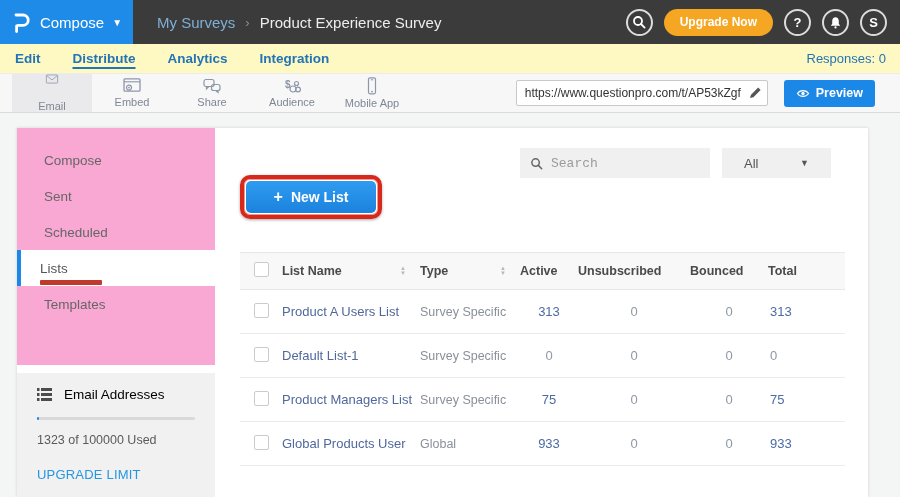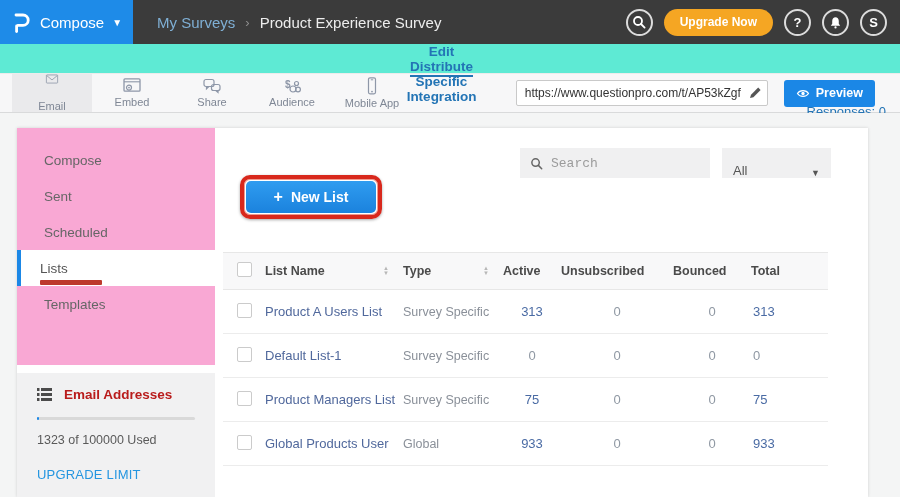--- a/index.html
+++ b/index.html
@@ -14,21 +14,21 @@
   .brand .caret { color:#fff; font-size:10px; margin-top:1px; }
   .crumbs { display:flex; align-items:center; gap:10px; margin-left:24px; font-size:15px; }
   .crumbs .parent { color:#7fafd4; cursor:pointer; }
   .crumbs .sep { color:#8f8f8f; font-size:13px; }
   .crumbs .current { color:#ededed; }
   .hdr-right { margin-left:auto; margin-right:13px; display:flex; align-items:center; gap:11px; }
   .circle-btn { width:27px; height:27px; border-radius:50%; border:2px solid #dcdcdc; background:transparent; color:#fff; display:flex; align-items:center; justify-content:center; font-size:13px; font-weight:bold; cursor:pointer; }
   .upgrade-btn { height:27px; border:none; border-radius:14px; background:#f5a623; color:#fff; font-weight:bold; font-size:12px; padding:0 16px; cursor:pointer; font-family:inherit; }
 
   
-  .nav { height:30px; background:#5eead4; border-bottom:1px solid #ececec; display:flex; align-items:center; padding-left:15px;flex-direction:column; }
+  .nav { height:30px; background:#fef9c3; border-bottom:1px solid #ececec; display:flex; align-items:center; padding-left:15px; }
   .tab { color:#2374b5; font-size:13.5px; font-weight:600; margin-right:32px; cursor:pointer; }
   .tab.active { text-decoration:underline; text-underline-offset:4px; text-decoration-thickness:2px; }
   .responses { margin-left:auto; margin-right:14px; color:#2374b5; font-size:13px; }
 
   
   .toolbar { height:39px; background:#f7f7f8; border-bottom:1px solid #d9dadb; display:flex; align-items:stretch; padding-left:12px; }
   .tool { width:80px; display:flex; flex-direction:column; align-items:center; justify-content:center; gap:2px; cursor:pointer; }
   .tool.active { background:#eaeaec;gap:16px; }
   .tool .tlabel { font-size:11px; color:#7f8795; }
   .tool svg { display:block; }
@@ -44,41 +44,41 @@
 
   
   .side { width:198px; display:flex; flex-direction:column; background:#fff; }
   .menu { height:237px; background:#f9a8d4; padding-top:14px; }
   .mitem { position:relative; height:36px; display:flex; align-items:center; padding-left:23px; font-size:13.5px; color:#666; cursor:pointer; border-left:4px solid transparent; }
   .mitem.active { background:#fff; border-left:4px solid #1b87e6; color:#555; padding-left:19px; }
   .red-underline { position:absolute; left:19px; bottom:1px; width:62px; height:5px; background:#bd3a2d; border-radius:1px; }
   .side-gap { height:8px; background:#fff; }
   .email-box { flex:1; background:#f1f1f2; padding:14px 20px 0 20px; }
   .ebox-head { display:flex; align-items:center; gap:12px; }
-  .ebox-title { font-size:13.5px; font-weight:bold; color:#b91c1c; }
+  .ebox-title { font-size:13.5px; font-weight:normal; color:#000000; }
   .progress { margin-top:15px; width:158px; height:3px; background:#d9d9d9; border-radius:2px; position:relative; }
   .progress .fill { position:absolute; left:0; top:0; height:3px; background:#1b87e6; border-radius:2px; }
   .usage { margin-top:13px; font-size:12.5px; color:#5a5a5a; }
   .upgrade-link { margin-top:20px; font-size:13px; color:#2596e0; cursor:pointer; letter-spacing:.2px; }
 
   
   .main { position:relative; flex:1; background:#fff; }
   .controls { position:absolute; top:20px; right:37px; display:flex; gap:12px; }
   .searchbox { width:190px; height:30px; background:#f0f0f1; display:flex; align-items:center; padding-left:10px; gap:8px; }
   .searchbox input { border:none; background:transparent; outline:none; font-size:13px; color:#555; width:140px; font-family:Liberation Mono, monospace; }
   .searchbox input::placeholder { color:#9b9b9b; }
-  .dropdown { width:109px; height:30px; background:#f0f0f1; display:flex; align-items:flex-end; justify-content:space-between; padding:0 11px; font-size:13px; color:#555; cursor:pointer; }
+  .dropdown { width:109px; height:30px; background:#f0f0f1; display:flex; align-items:center; justify-content:space-between; padding:0 22px; font-size:13px; color:#555; cursor:pointer; }
   .dropdown .dcaret { font-size:9px; color:#555; }
 
   .annotate-ring { position:absolute; left:25px; top:47px; width:142px; height:44px; border:4px solid #d8281c; border-radius:10px; padding:2px; box-shadow:inset 0 0 0 1px #ef9a8f, 0 1px 3px rgba(0,0,0,.35); }
   .newlist-btn { width:100%; height:100%; border:none; border-radius:5px; background:linear-gradient(#2f9cf0,#1b82dd); color:#fff; font-size:14px; font-weight:bold; display:flex; align-items:center; justify-content:center; gap:8px; cursor:pointer; font-family:inherit; }
   .newlist-btn .plus { font-size:16px; font-weight:bold; }
 
   
-  .tbl { position:absolute; left:8px; top:124px; width:605px; font-size:13px; }
+  .tbl { position:absolute; left:25px; top:124px; width:605px; font-size:13px; }
   .tr { display:grid; grid-template-columns:42px 138px 100px 58px 112px 78px 77px; align-items:center; height:44px; border-bottom:1px solid #ececec; }
   .tr.head { height:38px; background:#f8f8f9; border-top:1px solid #e7e7e7; border-bottom:1px solid #e7e7e7; font-size:12.5px; font-weight:bold; color:#4a4a4a; }
   .td.cb { padding-left:14px; }
   .checkbox { display:inline-block; width:15px; height:15px; border:1px solid #cbcbcb; border-radius:2px; background:#fff; cursor:pointer; }
   .th { display:flex; align-items:center; justify-content:space-between; padding-right:14px; cursor:pointer; }
   .sort { display:flex; flex-direction:column; line-height:5px; font-size:6px; color:#b7b7b7; }
   .num { text-align:center; color:#4a6ba4; cursor:pointer; }
   .num.zero { color:#8f98a3; cursor:default; }
   .tr.head .num { color:#4a4a4a; text-align:left; cursor:pointer; }
   .td.name { color:#50689c; cursor:pointer; text-decoration:none; }
@@ -122,21 +122,21 @@
           <circle cx="8" cy="13.2" r="1.2" fill="#fff"></circle>
         </svg>
       </button>
       <button class="circle-btn">S</button>
     </div>
   </header>
 
   <nav class="nav">
     <span class="tab">Edit</span>
     <span class="tab active">Distribute</span>
-    <span class="tab">Specific</span>
+    <span class="tab">Analytics</span>
     <span class="tab">Integration</span>
     <span class="responses">Responses: 0</span>
   </nav>
 
   <div class="toolbar">
     <div class="tool active">
       <svg width="20" height="16" viewBox="0 0 20 16">
         <rect x="1" y="1.5" width="18" height="13" rx="1" fill="none" stroke="#8e97a8" stroke-width="1.3"></rect>
         <path d="M1.5 2.5 L10 9.5 L18.5 2.5" fill="none" stroke="#8e97a8" stroke-width="1.3"></path>
       </svg>

